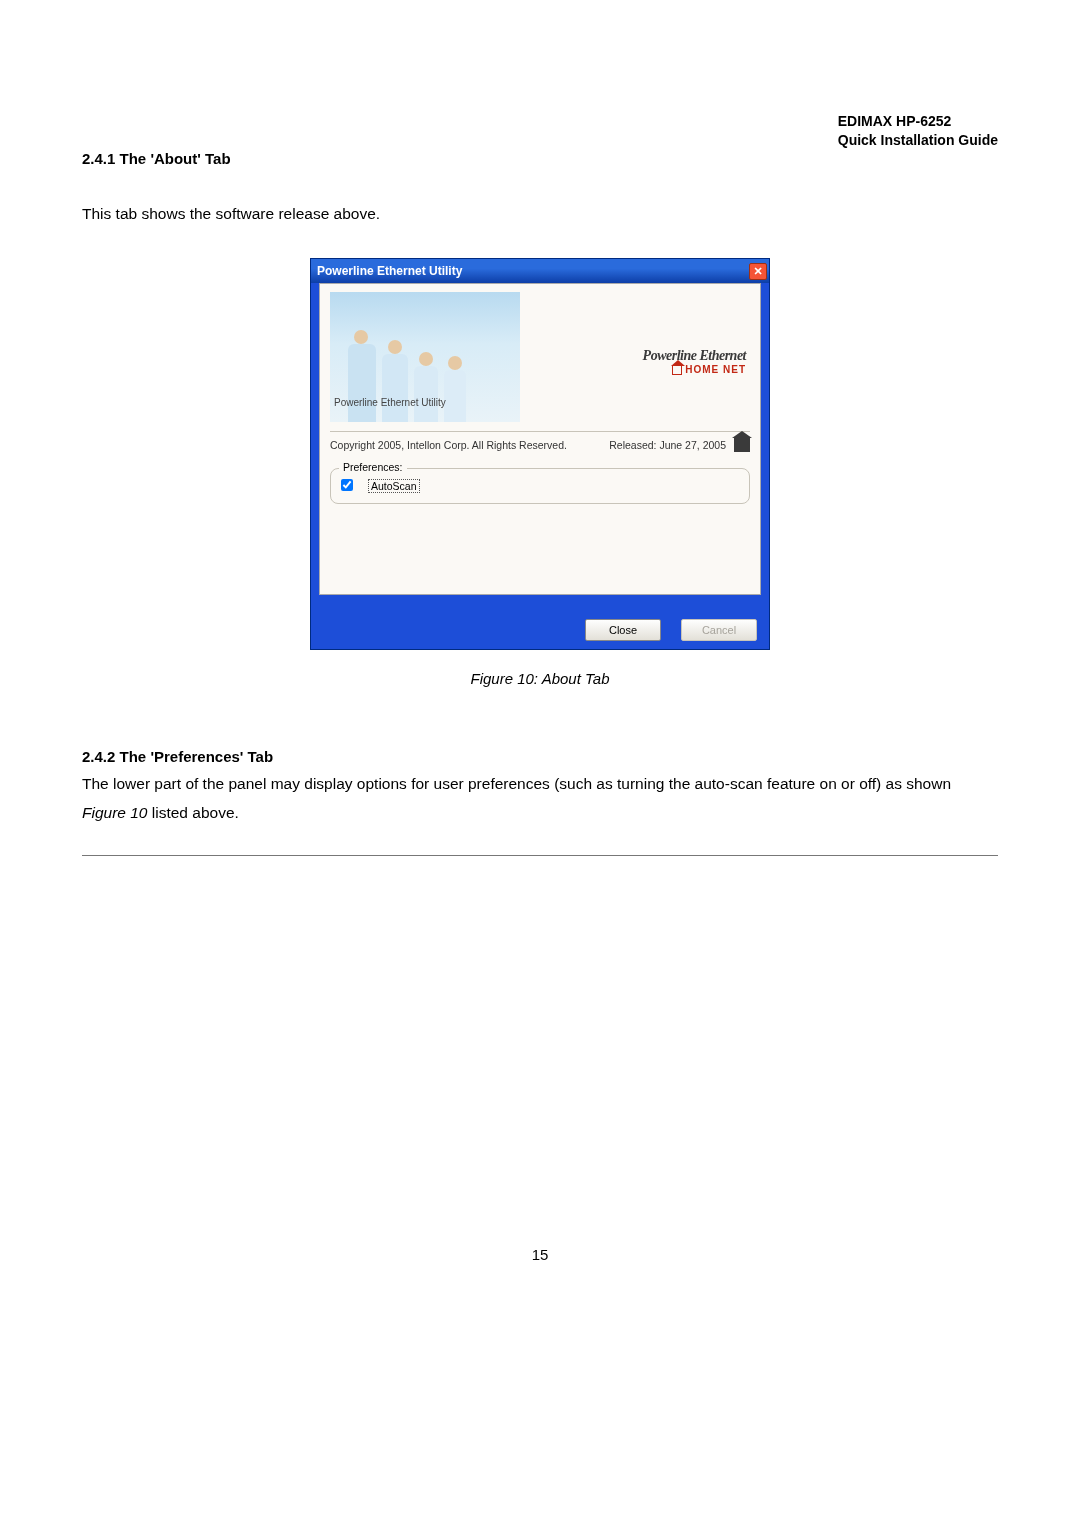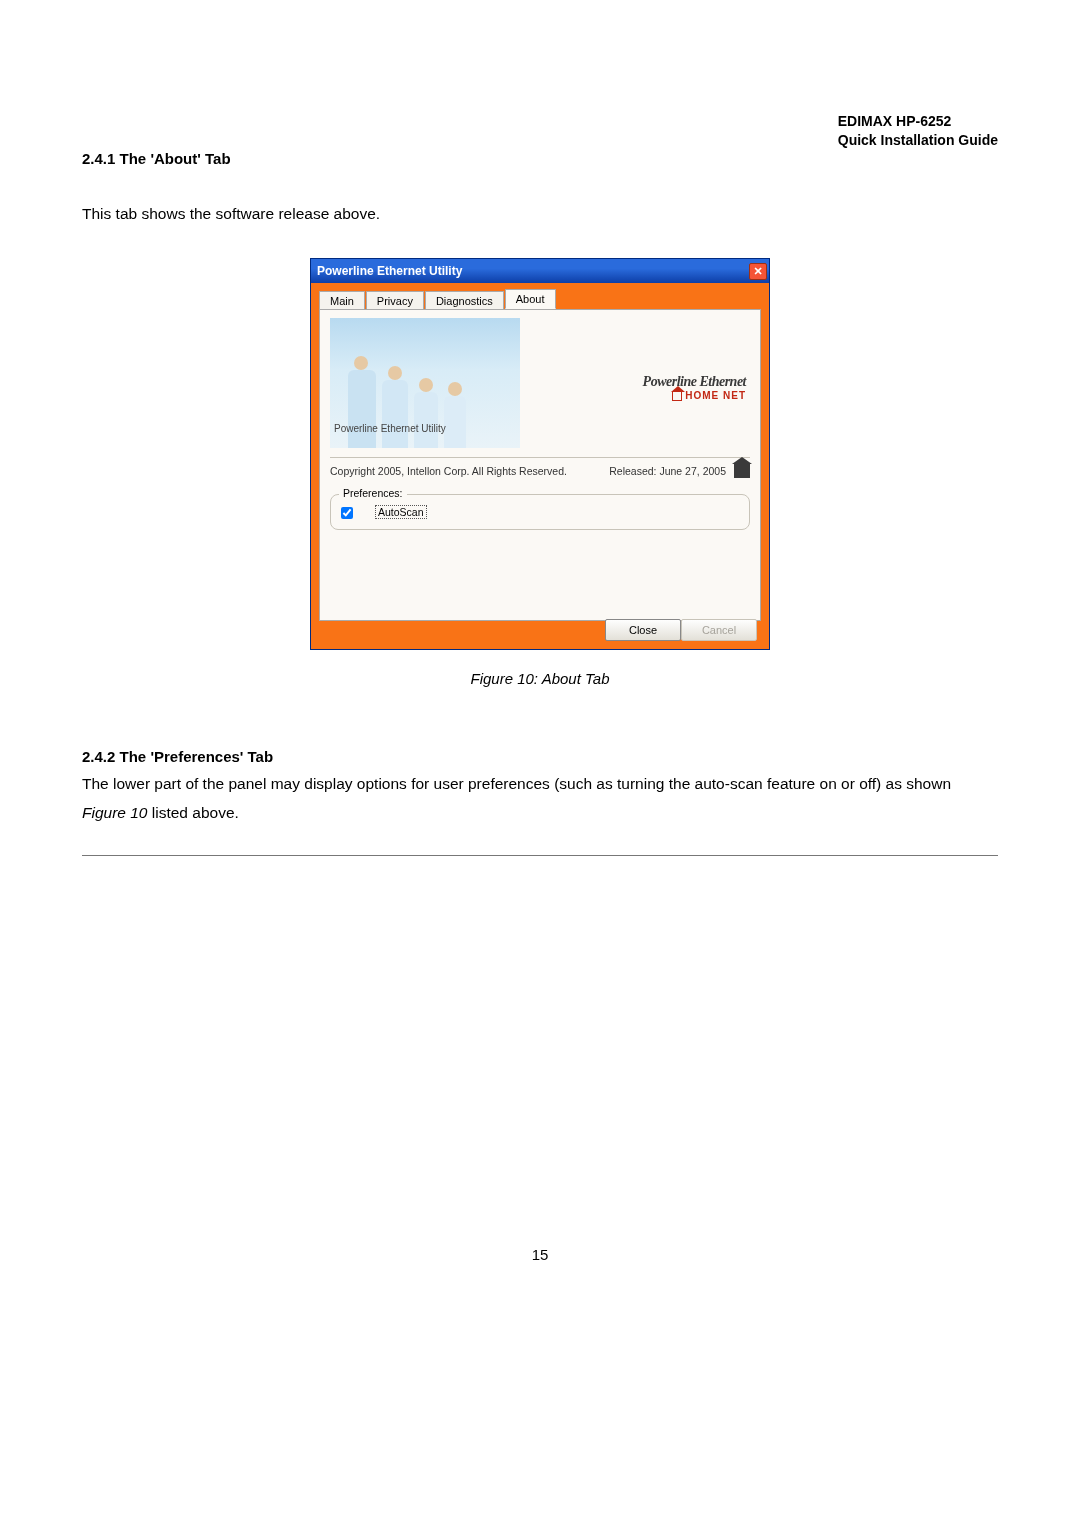--- a/index.html
+++ b/index.html
@@ -63,21 +63,21 @@
 
     
     .dialog {
       position: absolute;
       top: 258px;
       left: 50%;
       transform: translateX(-50%);
       width: 460px;
       height: 392px;
       border: 1px solid #002a80;
-      background: #f97316;
+      background: #1d4ed8;
       font-family: Tahoma, Arial, sans-serif;
     }
     .titlebar {
       height: 24px;
       background: linear-gradient(to bottom, #2a6bdc, #2a6bdc 40%, #0d3ea7);
       color: #fff;
       display: flex;
       align-items: center;
       justify-content: space-between;
       padding: 0 2px 0 6px;
@@ -234,35 +234,35 @@
     }
     .prefs-legend {
       position: absolute;
       top: -8px; left: 8px;
       background: #fbf9f5;
       padding: 0 4px;
       font-size: 10.5px;
     }
     .checkbox-row {
       display: flex;
-      align-items: flex-end;
-      gap: 22px;
+      align-items: flex-start;
+      gap: 15px;
       font-size: 10.5px;
     }
     .checkbox-row input { width: 12px; height: 12px; }
     .checkbox-row label {
       border: 1px dotted #555;
       padding: 0 2px;
     }
     .dialog-buttons {
       position: absolute;
       bottom: 8px;
       right: 12px;
       display: flex;
-      gap: 0;
+      gap: 20px;
     }
     .dlgbtn {
       width: 76px;
       height: 22px;
       font-size: 11px;
       border: 1px solid #888;
       background: linear-gradient(#fefefe,#e3e0d8);
       border-radius: 2px;
       text-align: center;
       line-height: 20px;
@@ -291,26 +291,20 @@
   <span>The 'About' Tab</span>
 </div>
 <div class="body-text body-241">This tab shows the software release above.</div>
 
 <div class="dialog">
   <div class="titlebar">
     <span>Powerline Ethernet Utility</span>
     <div class="closebtn">
       <span>✕</span>
     </div>
-  </div>
-  <div class="tabs">
-    <div class="tab">Main</div>
-    <div class="tab">Privacy</div>
-    <div class="tab">Diagnostics</div>
-    <div class="tab active">About</div>
   </div>
   <div class="tab-body">
     <div class="about-top">
       <div class="family-pic">
         <div class="silhouette s1"></div>
           <div class="head h1"></div>
         <div class="silhouette s2"></div>
           <div class="head h2"></div>
         <div class="silhouette s3"></div>
           <div class="head h3"></div>

